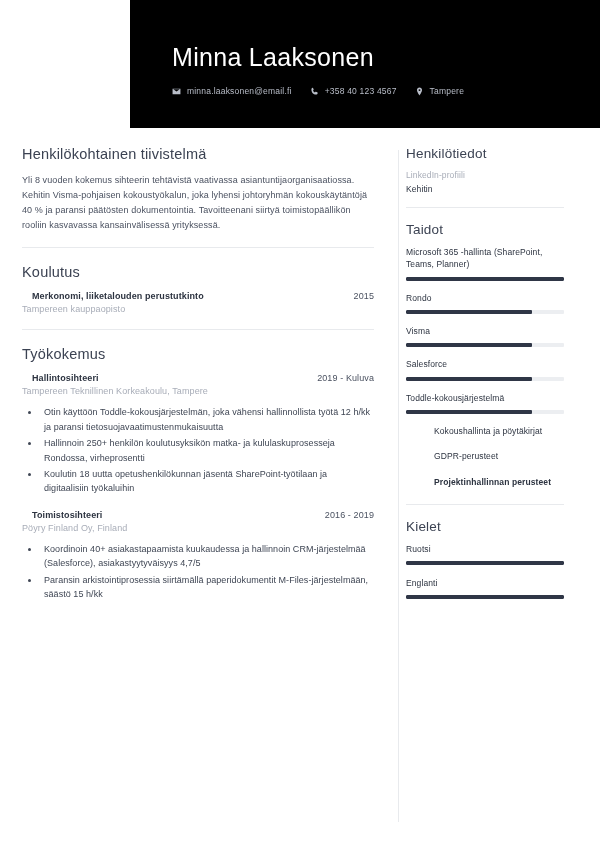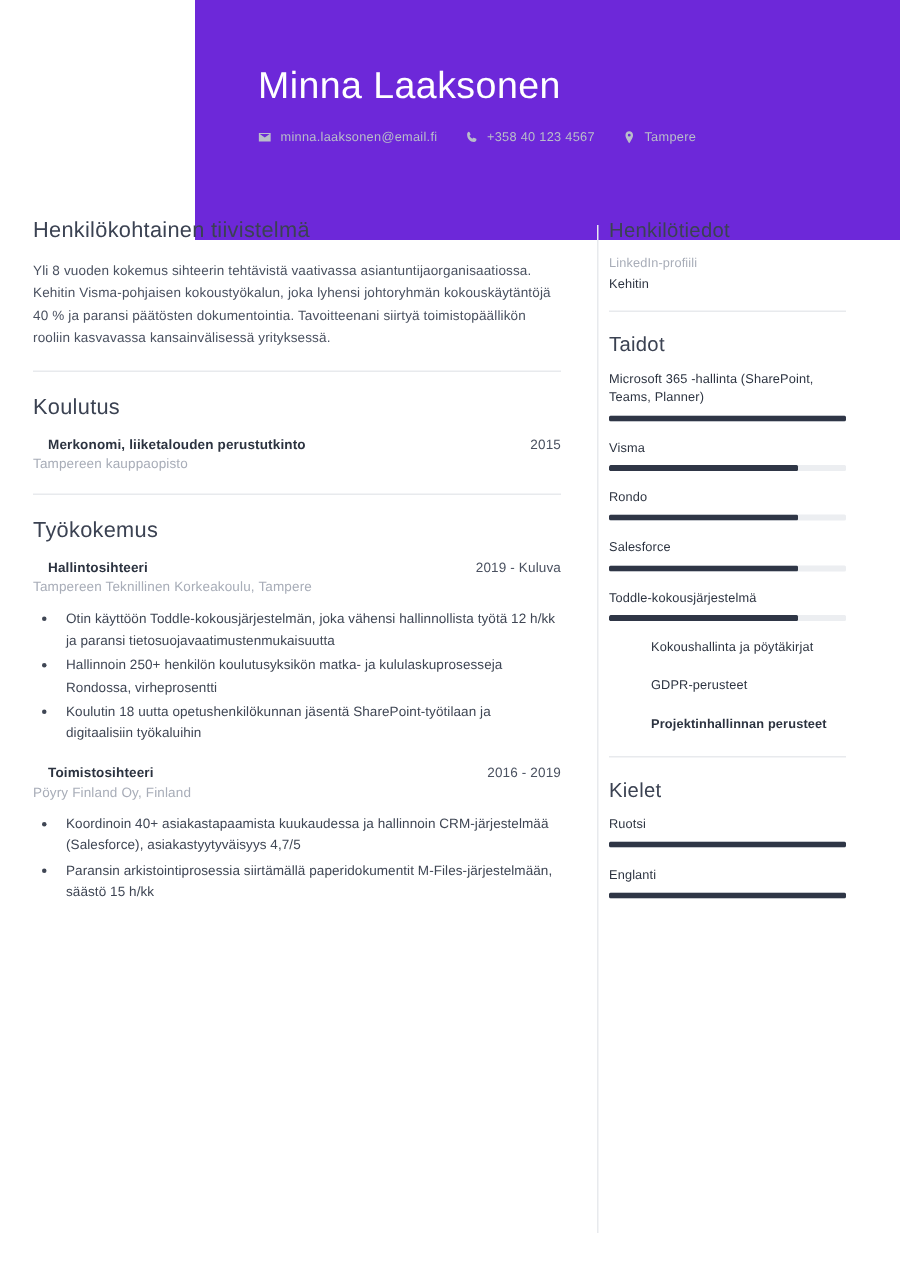--- a/index.html
+++ b/index.html
@@ -6,22 +6,22 @@
   html, body {
     width: 600px; height: 848px;
     background: #ffffff;
     font-family: "Liberation Sans", sans-serif;
     -webkit-font-smoothing: antialiased;
   }
   .page { position: relative; width: 600px; height: 848px; background:#fff; overflow:hidden; }
 
   
   .header {
-    position: absolute; left: 130px; top: 0; width: 470px; height: 160px;
-    background: #6d28d9; color: #fff;
+    position: absolute; left: 130px; top: 0; width: 470px; height: 128px;
+    background: #000000; color: #fff;
     padding: 42px 0 0 42px;
   }
   .header-name {
     font-size: 25px; font-weight: 400; letter-spacing: .3px;
     color: #ffffff; line-height: 1.2;
   }
   .contact-row {
     display: flex; align-items: center; gap: 18px;
     margin-top: 14px;
   }
@@ -217,28 +217,28 @@
       <div class="sec-title side">Taidot</div>
 
       <div class="skill">
         <div class="skill-name">Microsoft 365 -hallinta (SharePoint, Teams, Planner)</div>
         <div class="bar-track">
           <div class="bar-fill" style="width: 100%;"></div>
         </div>
       </div>
 
       <div class="skill">
+        <div class="skill-name">Rondo</div>
+        <div class="bar-track">
+          <div class="bar-fill" style="width: 80%;"></div>
+        </div>
+      </div>
+
+      <div class="skill">
         <div class="skill-name">Visma</div>
-        <div class="bar-track">
-          <div class="bar-fill" style="width: 80%;"></div>
-        </div>
-      </div>
-
-      <div class="skill">
-        <div class="skill-name">Rondo</div>
         <div class="bar-track">
           <div class="bar-fill" style="width: 80%;"></div>
         </div>
       </div>
 
 
       <div class="skill">
         <div class="skill-name">Salesforce</div>
         <div class="bar-track">
           <div class="bar-fill" style="width: 80%;"></div>

